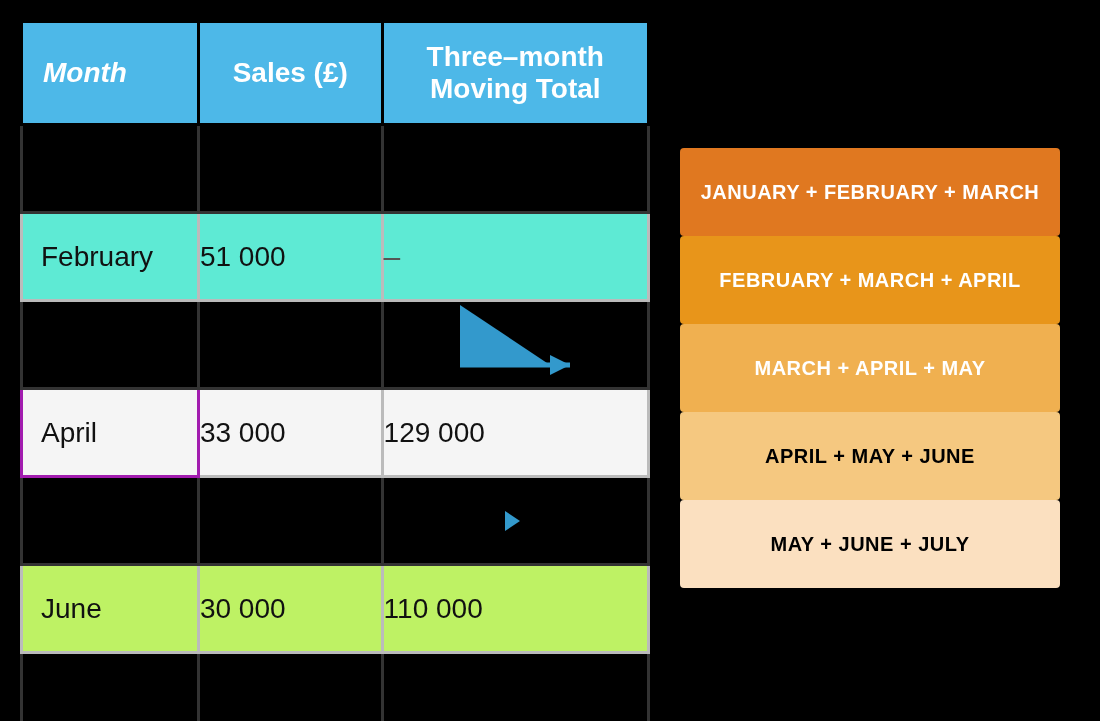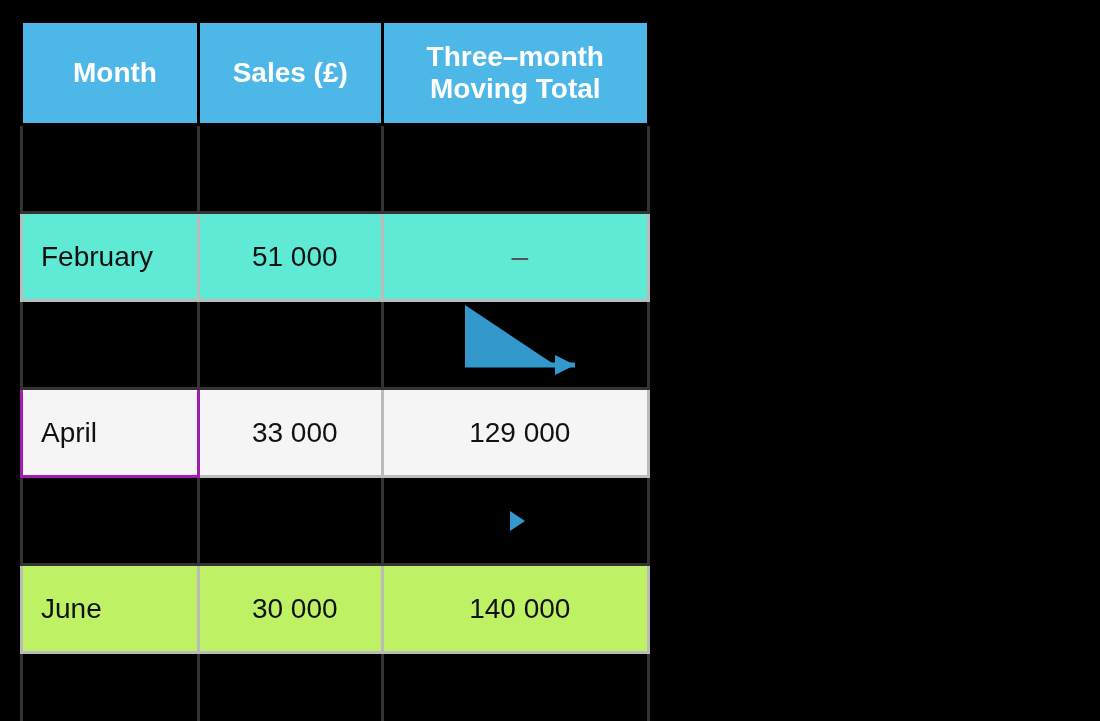--- a/index.html
+++ b/index.html
@@ -35,43 +35,42 @@
       background: #4db8e8;
       color: #fff;
       font-size: 28px;
       font-weight: bold;
       text-align: center;
       padding: 18px 10px;
       border: 3px solid #000;
     }
 
     thead tr th:first-child {
-      text-align: center;
+      text-align: left;
       padding-left: 20px;
+      font-style: italic;
     }
 
     tbody tr {
       height: 88px;
     }
 
     tbody tr:nth-child(odd) {
       background: #000;
     }
 
     tbody tr:nth-child(even) {
       background: #f5f5f5;
     }
 
     tbody tr td {
       border: 3px solid #333;
-      text-align: center;
       font-size: 26px;
       color: #111;
       vertical-align: middle;
-      padding-left: 9px;
     }
 
     tbody tr:nth-child(odd) td {
       color: #fff;
       border-color: #444;
     }
 
     tbody tr td:first-child {
       text-align: left;
       padding-left: 18px;
@@ -162,25 +161,32 @@
 
             <svg width="20" height="20" viewBox="0 0 20 20" style="display:block; margin: 0 auto;">
               <polygon points="0,0 15,10 0,20" fill="#3399cc"></polygon>
             </svg>
           </td>
         </tr>
 
         <tr style="background:#bef264; height:88px;">
           <td style="text-align:left; padding-left:18px; border:3px solid #bbb; font-size:28px;">June</td>
           <td style="border:3px solid #bbb; font-size:28px;">30 000</td>
-          <td style="border:3px solid #bbb; font-size:28px;">140 000</td>
+          <td style="border:3px solid #bbb; font-size:28px;">110 000</td>
         </tr>
 
         <tr style="background:#000; height:88px;">
           <td style="border:3px solid #333;"></td>
           <td style="border:3px solid #333;"></td>
           <td style="border:3px solid #333;"></td>
         </tr>
       </tbody>
     </table>
   </div>
 
+  <div class="labels-container">
+    <div class="label-box label-1">JANUARY + FEBRUARY + MARCH</div>
+    <div class="label-box label-2">FEBRUARY + MARCH + APRIL</div>
+    <div class="label-box label-3">MARCH + APRIL + MAY</div>
+    <div class="label-box label-4">APRIL + MAY + JUNE</div>
+    <div class="label-box label-5">MAY + JUNE + JULY</div>
+  </div>
 </div>
 
 </body></html>

